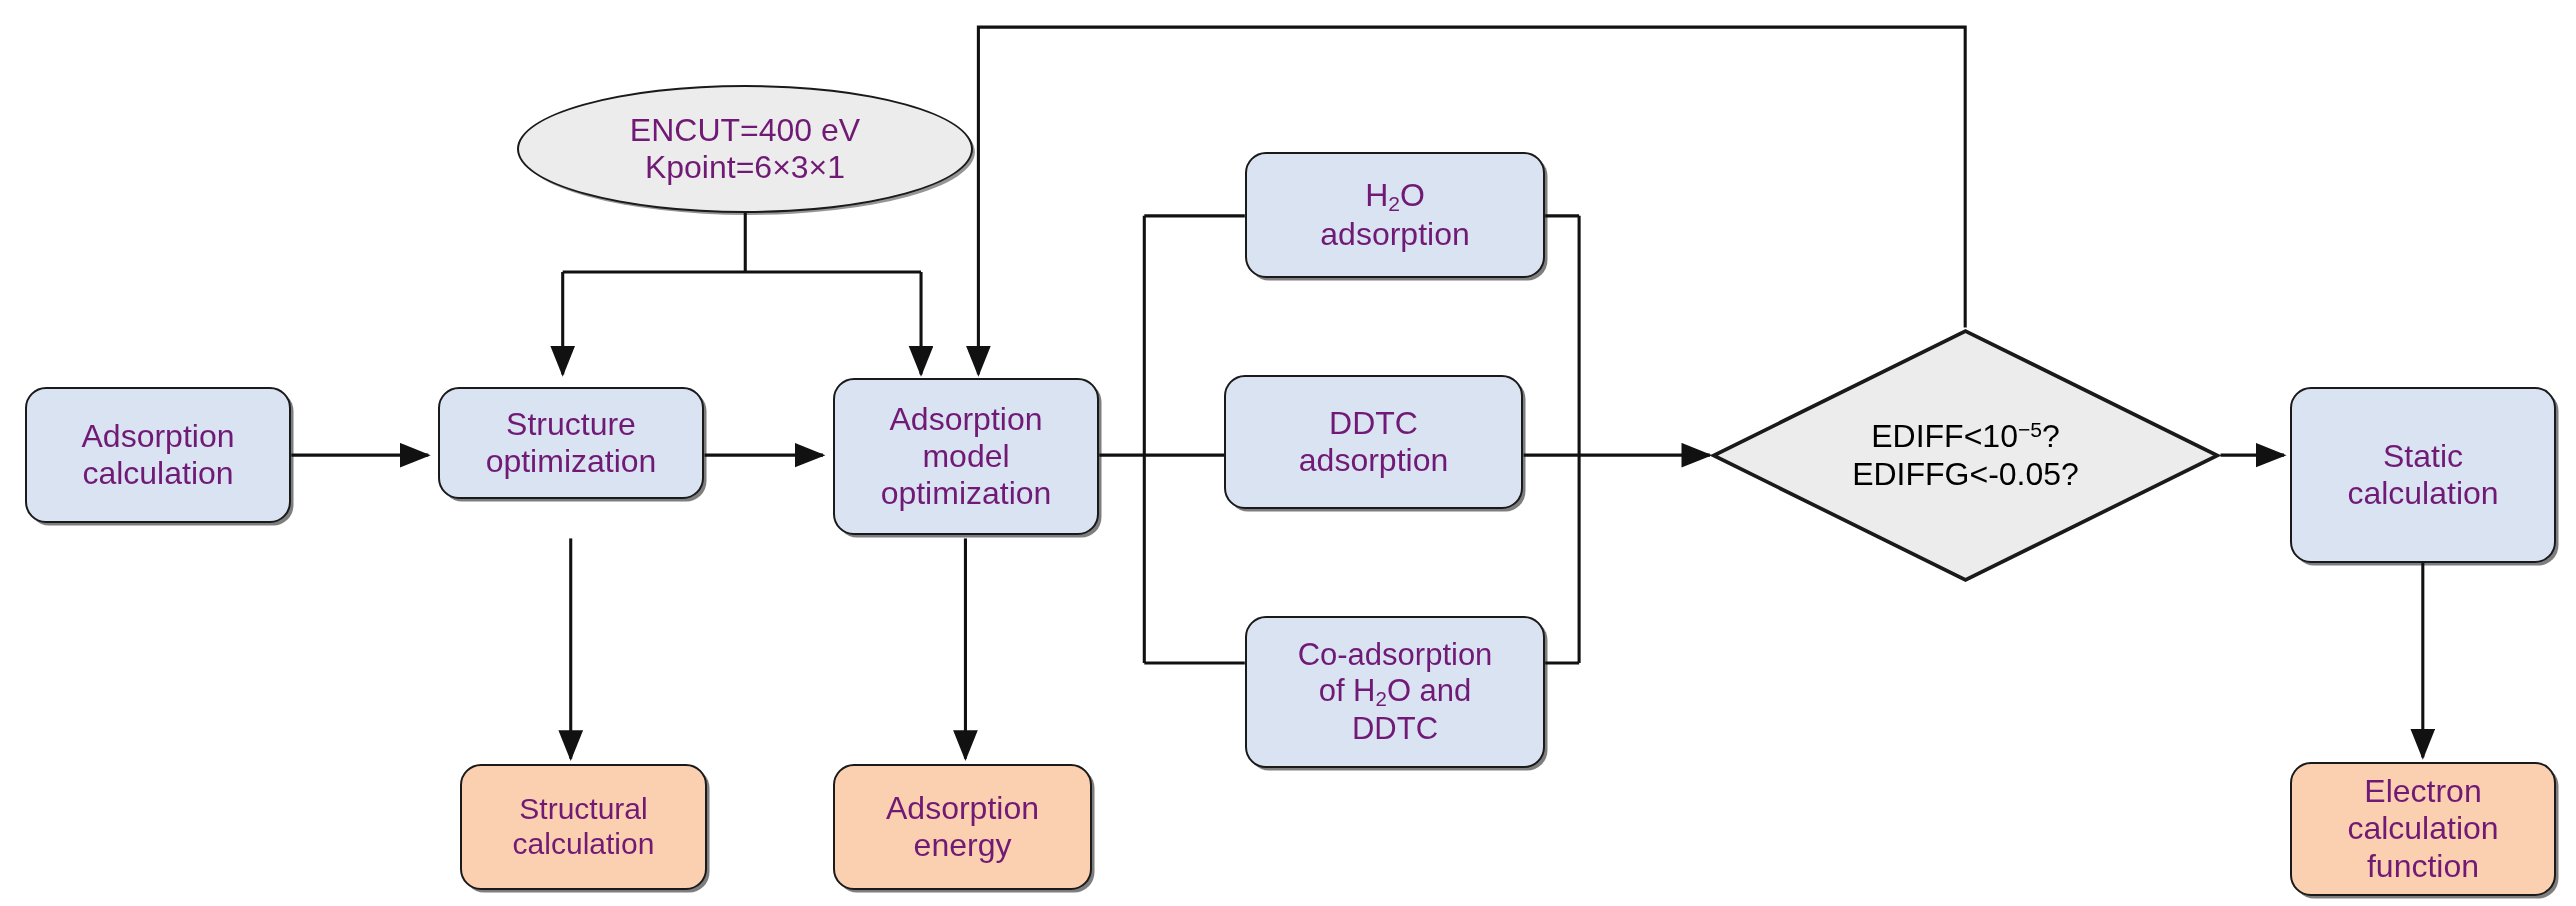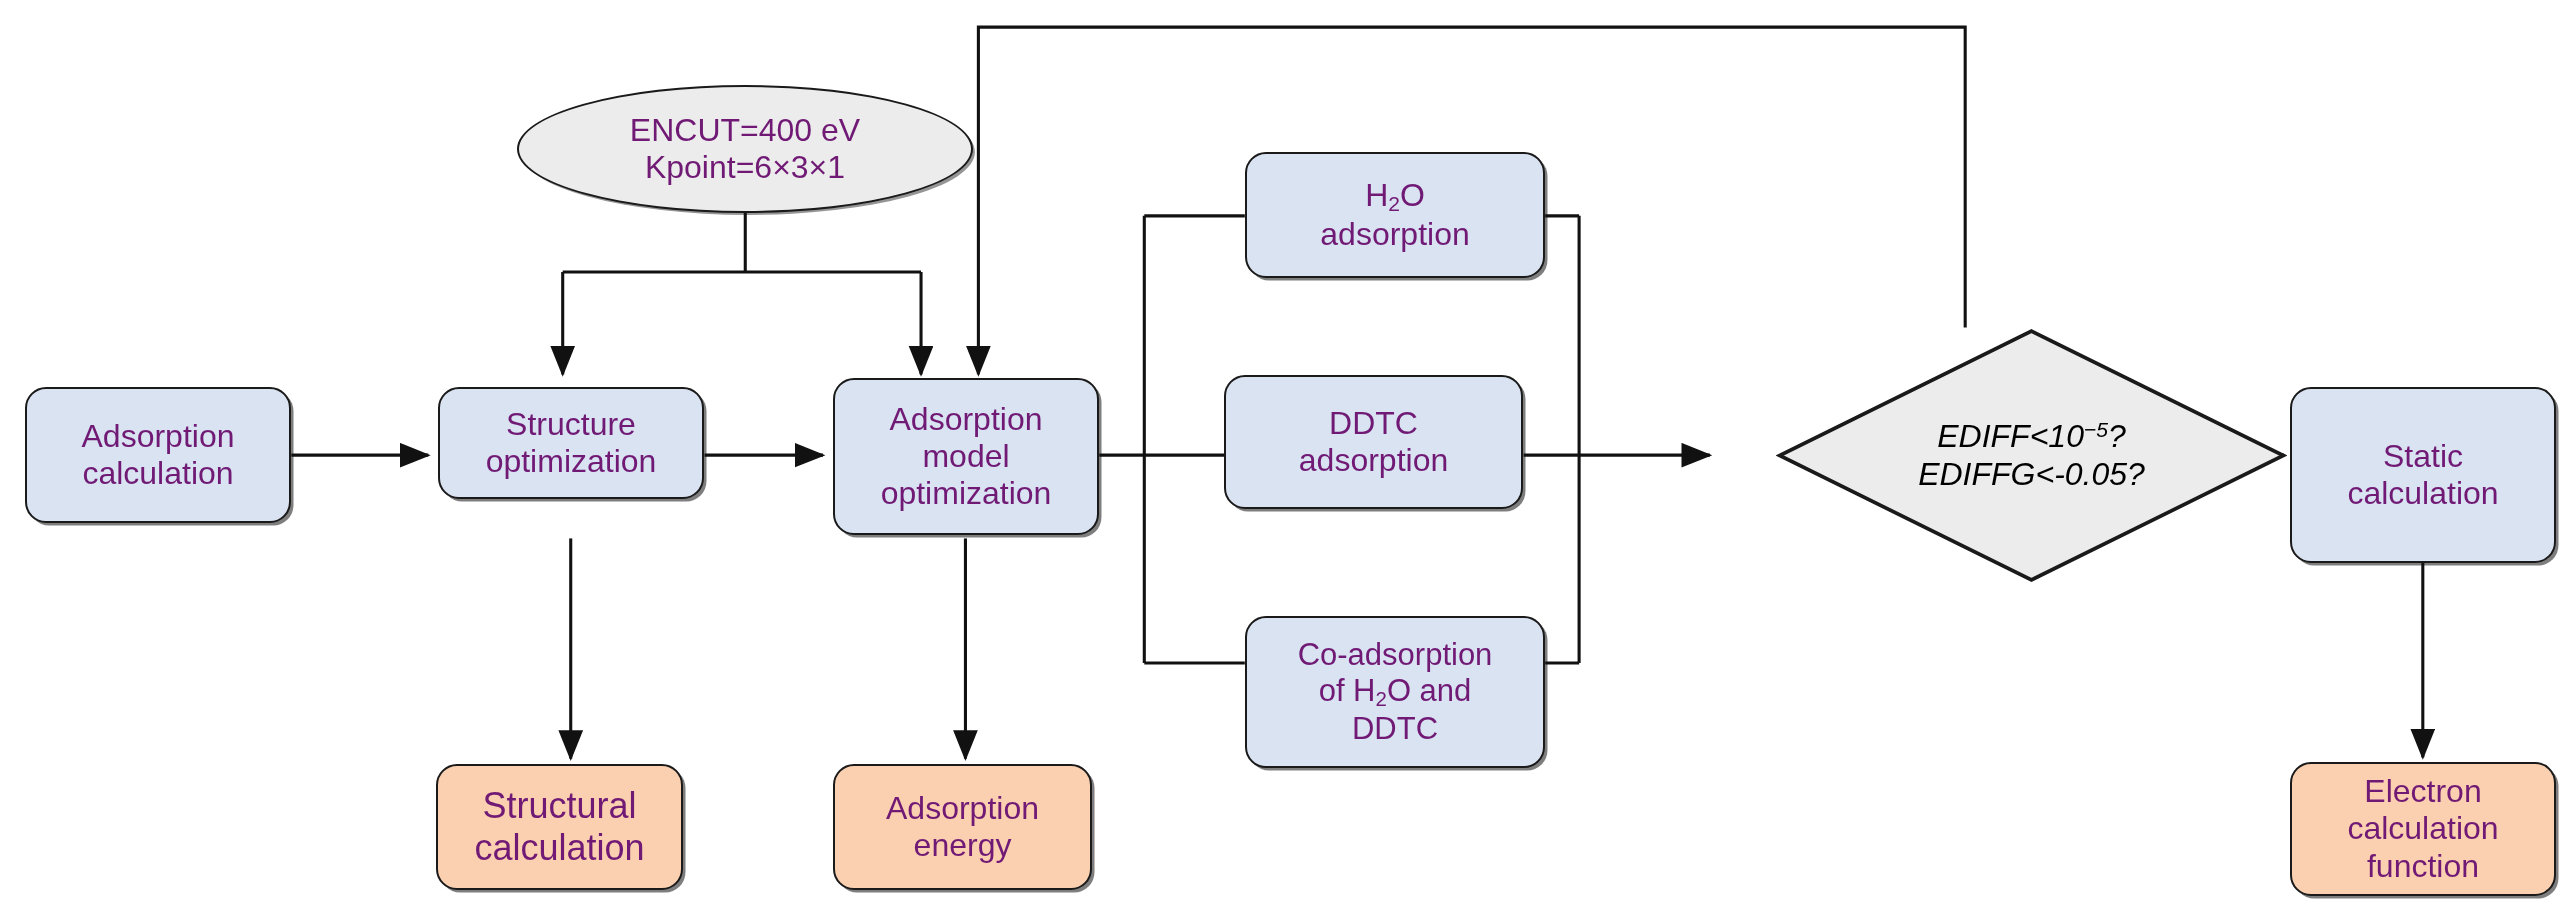--- a/index.html
+++ b/index.html
@@ -169,40 +169,40 @@
   </div>
 
   <div class="node proc blue" style="left:1245px; top:580px; width:300px; height:152px; font-size:31px;margin-top:36px;">
     <span class="lbl">
       <span>Co-adsorption</span><br>
       <span><span>of H</span><sub>2</sub><span>O and</span></span><br>
       <span>DDTC</span>
     </span>
   </div>
 
-  <div class="diamond-wrap" style="left:1776px; top:328px; width:511px; height:255px;font-style:italic;">
+  <div class="diamond-wrap" style="left:1710px; top:328px; width:511px; height:255px;">
     <svg viewBox="0 0 828 414" xmlns="http://www.w3.org/2000/svg">
       <polygon points="414,5 823,207 414,409 5,207" fill="#ececec" stroke="#1a1a1a" stroke-width="6"></polygon>
     </svg>
     <div class="dtext" style="font-size:32px;">
       <span class="lbl">
         <span><span>EDIFF&lt;10</span><sup>−5</sup><span>?</span></span><br>
         <span>EDIFFG&lt;-0.05?</span>
       </span>
     </div>
   </div>
 
   <div class="node proc blue" style="left:2290px; top:387px; width:266px; height:176px; font-size:32px;">
     <span class="lbl">
       <span>Static</span><br>
       <span>calculation</span>
     </span>
   </div>
 
-  <div class="node proc orange" style="left:436px; top:764px; width:247px; height:126px; font-size:36px;border-radius:21px;">
+  <div class="node proc orange" style="left:460px; top:764px; width:247px; height:126px; font-size:30px;border-radius:21px;">
     <span class="lbl">
       <span>Structural</span><br>
       <span>calculation</span>
     </span>
   </div>
 
   <div class="node proc orange" style="left:833px; top:764px; width:259px; height:126px; font-size:32px;">
     <span class="lbl">
       <span>Adsorption</span><br>
       <span>energy</span>

